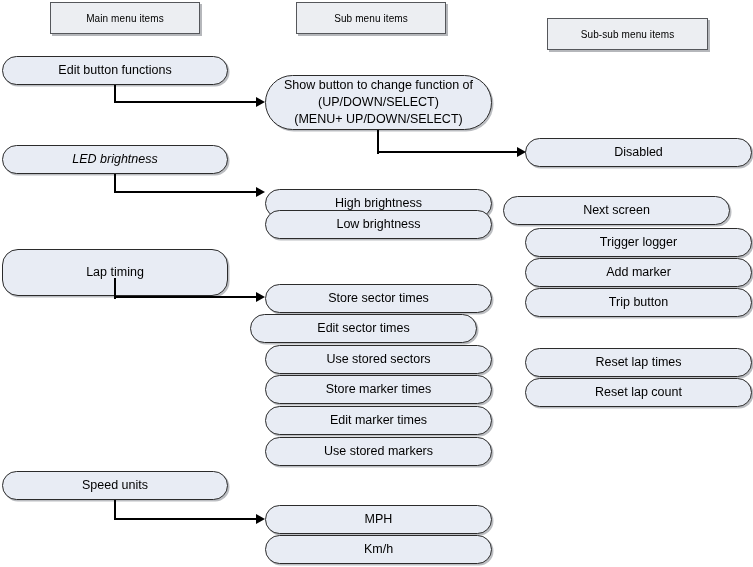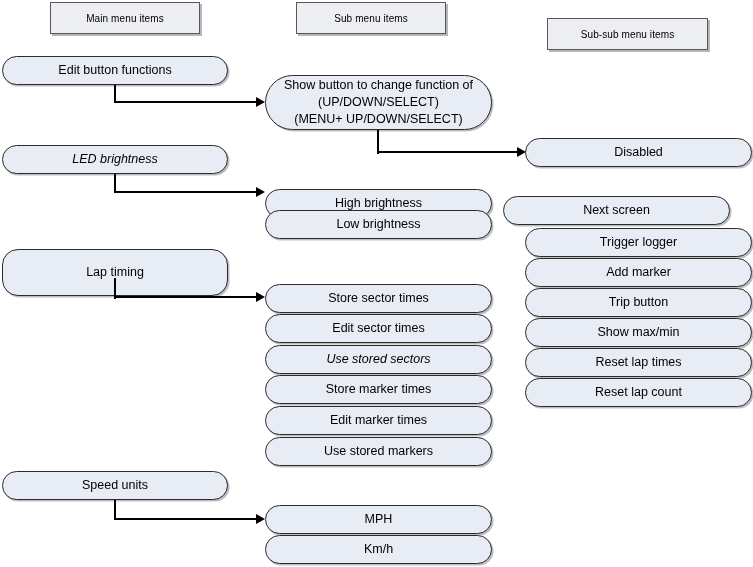--- a/index.html
+++ b/index.html
@@ -96,23 +96,23 @@
   <div class="node multiline" style="left:265px; top:75px; width:227px; height:55px;">Show button to change function of
 (UP/DOWN/SELECT)
 (MENU+ UP/DOWN/SELECT)</div>
 
   <div class="node" style="left:265px; top:180px; width:227px; height:29px;margin-top:9px;">High brightness</div>
 
   <div class="node" style="left:265px; top:210px; width:227px; height:29px;">Low brightness</div>
 
   <div class="node" style="left:265px; top:284px; width:227px; height:29px;">Store sector times</div>
 
-  <div class="node" style="left:265px; top:314px; width:227px; height:29px;">Edit sector times</div>
+  <div class="node" style="left:250px; top:314px; width:227px; height:29px;">Edit sector times</div>
 
-  <div class="node" style="left:265px; top:345px; width:227px; height:29px;font-style:italic;">Use stored sectors</div>
+  <div class="node" style="left:265px; top:345px; width:227px; height:29px;">Use stored sectors</div>
 
   <div class="node" style="left:265px; top:375px; width:227px; height:29px;">Store marker times</div>
 
   <div class="node" style="left:265px; top:406px; width:227px; height:29px;">Edit marker times</div>
 
   <div class="node" style="left:265px; top:437px; width:227px; height:29px;">Use stored markers</div>
 
   <div class="node" style="left:265px; top:505px; width:227px; height:29px;">MPH</div>
 
   <div class="node" style="left:265px; top:535px; width:227px; height:29px;">Km/h</div>
@@ -121,21 +121,20 @@
 
   <div class="node" style="left:503px; top:168px; width:227px; height:29px;margin-top:28px;">Next screen</div>
 
 
   <div class="node" style="left:525px; top:228px; width:227px; height:29px;">Trigger logger</div>
 
   <div class="node" style="left:525px; top:258px; width:227px; height:29px;">Add marker</div>
 
   <div class="node" style="left:525px; top:288px; width:227px; height:29px;">Trip button</div>
 
-  <div class="node" style="left:525px; top:318px; width:227px; height:29px;">Show max/min</div>
 
   <div class="node" style="left:525px; top:348px; width:227px; height:29px;">Reset lap times</div>
 
   <div class="node" style="left:525px; top:378px; width:227px; height:29px;">Reset lap count</div>
 
   <div class="conn-v" style="left:114px; top:85px; height:18px;"></div>
   <div class="conn-h" style="left:114px; top:101px; width:147px;"></div>
   <div class="arrow-head" style="left:256px; top:97px;"></div>
 
   <div class="conn-v" style="left:377px; top:130px; height:24px;"></div>

